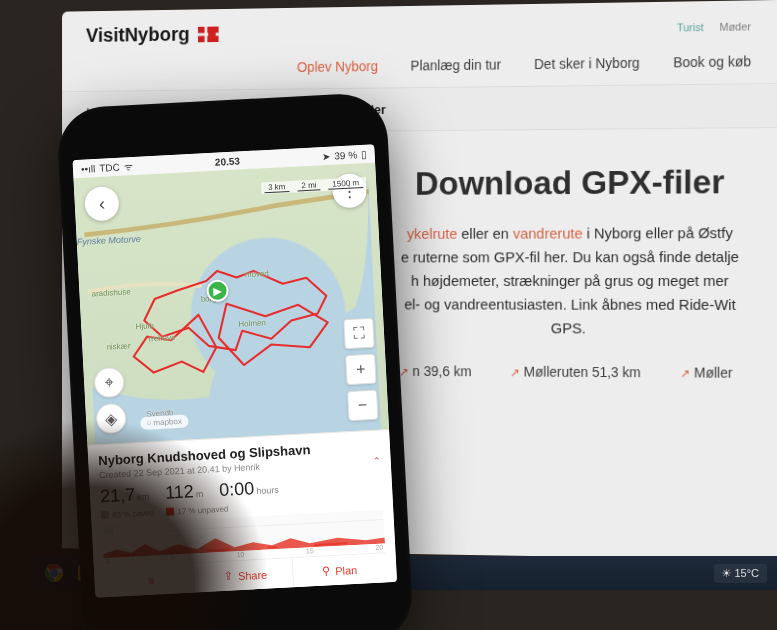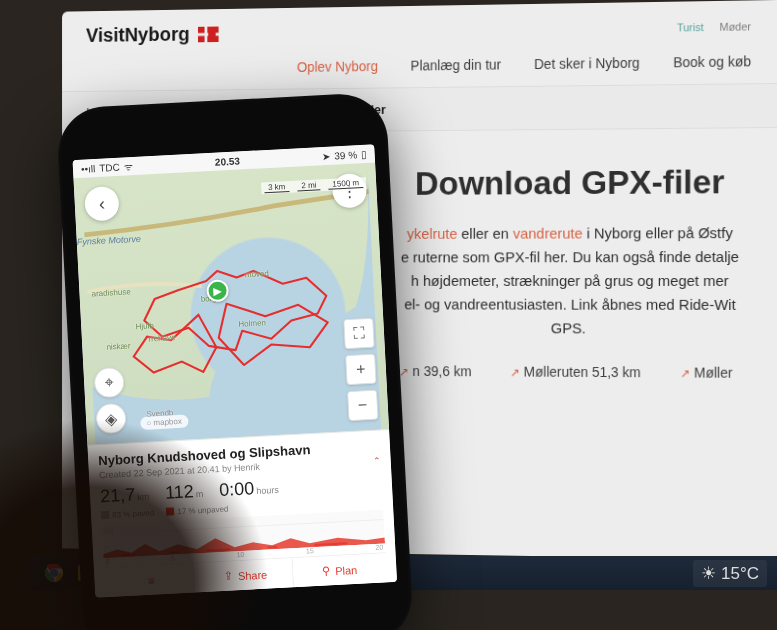--- a/index.html
+++ b/index.html
@@ -29,21 +29,21 @@
 .route-links { display: flex; gap: 40px; margin-top: 24px; font-size: 14px; color: #444; }
 .route-links .ext { color: #e86a4a; margin-right: 4px; font-size: 12px; }
 
 
 .taskbar {
   position: absolute; left: 30px; right: 0; bottom: 40px; height: 34px;
   background: linear-gradient(#1e2a3a, #16202e); display: flex; align-items: center;
   padding: 0 10px; gap: 6px;
 }
 .taskbar .tb-icon { width: 28px; height: 28px; display: flex; align-items: center; justify-content: center; font-size: 16px; }
-.taskbar .tray { margin-left: auto; color: #ddd; font-size: 17px; display: flex; align-items: center; gap: 6px; text-align: right; }
+.taskbar .tray { margin-left: auto; color: #ddd; font-size: 11px; display: flex; align-items: center; gap: 6px; text-align: right; }
 .tray .weather { background: rgba(255,255,255,.06); padding: 3px 8px; border-radius: 3px; }
 
 
 .phone {
   position: absolute; left: 70px; top: 100px; width: 330px; height: 550px;
   background: #0a0a0a; border-radius: 48px; padding: 52px 14px 60px;
   box-shadow: 0 20px 60px rgba(0,0,0,.6), inset 0 0 6px rgba(255,255,255,.05);
   transform: rotate(-3deg);
 }
 .phone-screen { width: 100%; height: 100%; background: #fff; border-radius: 4px; overflow: hidden; position: relative; display: flex; flex-direction: column; }

